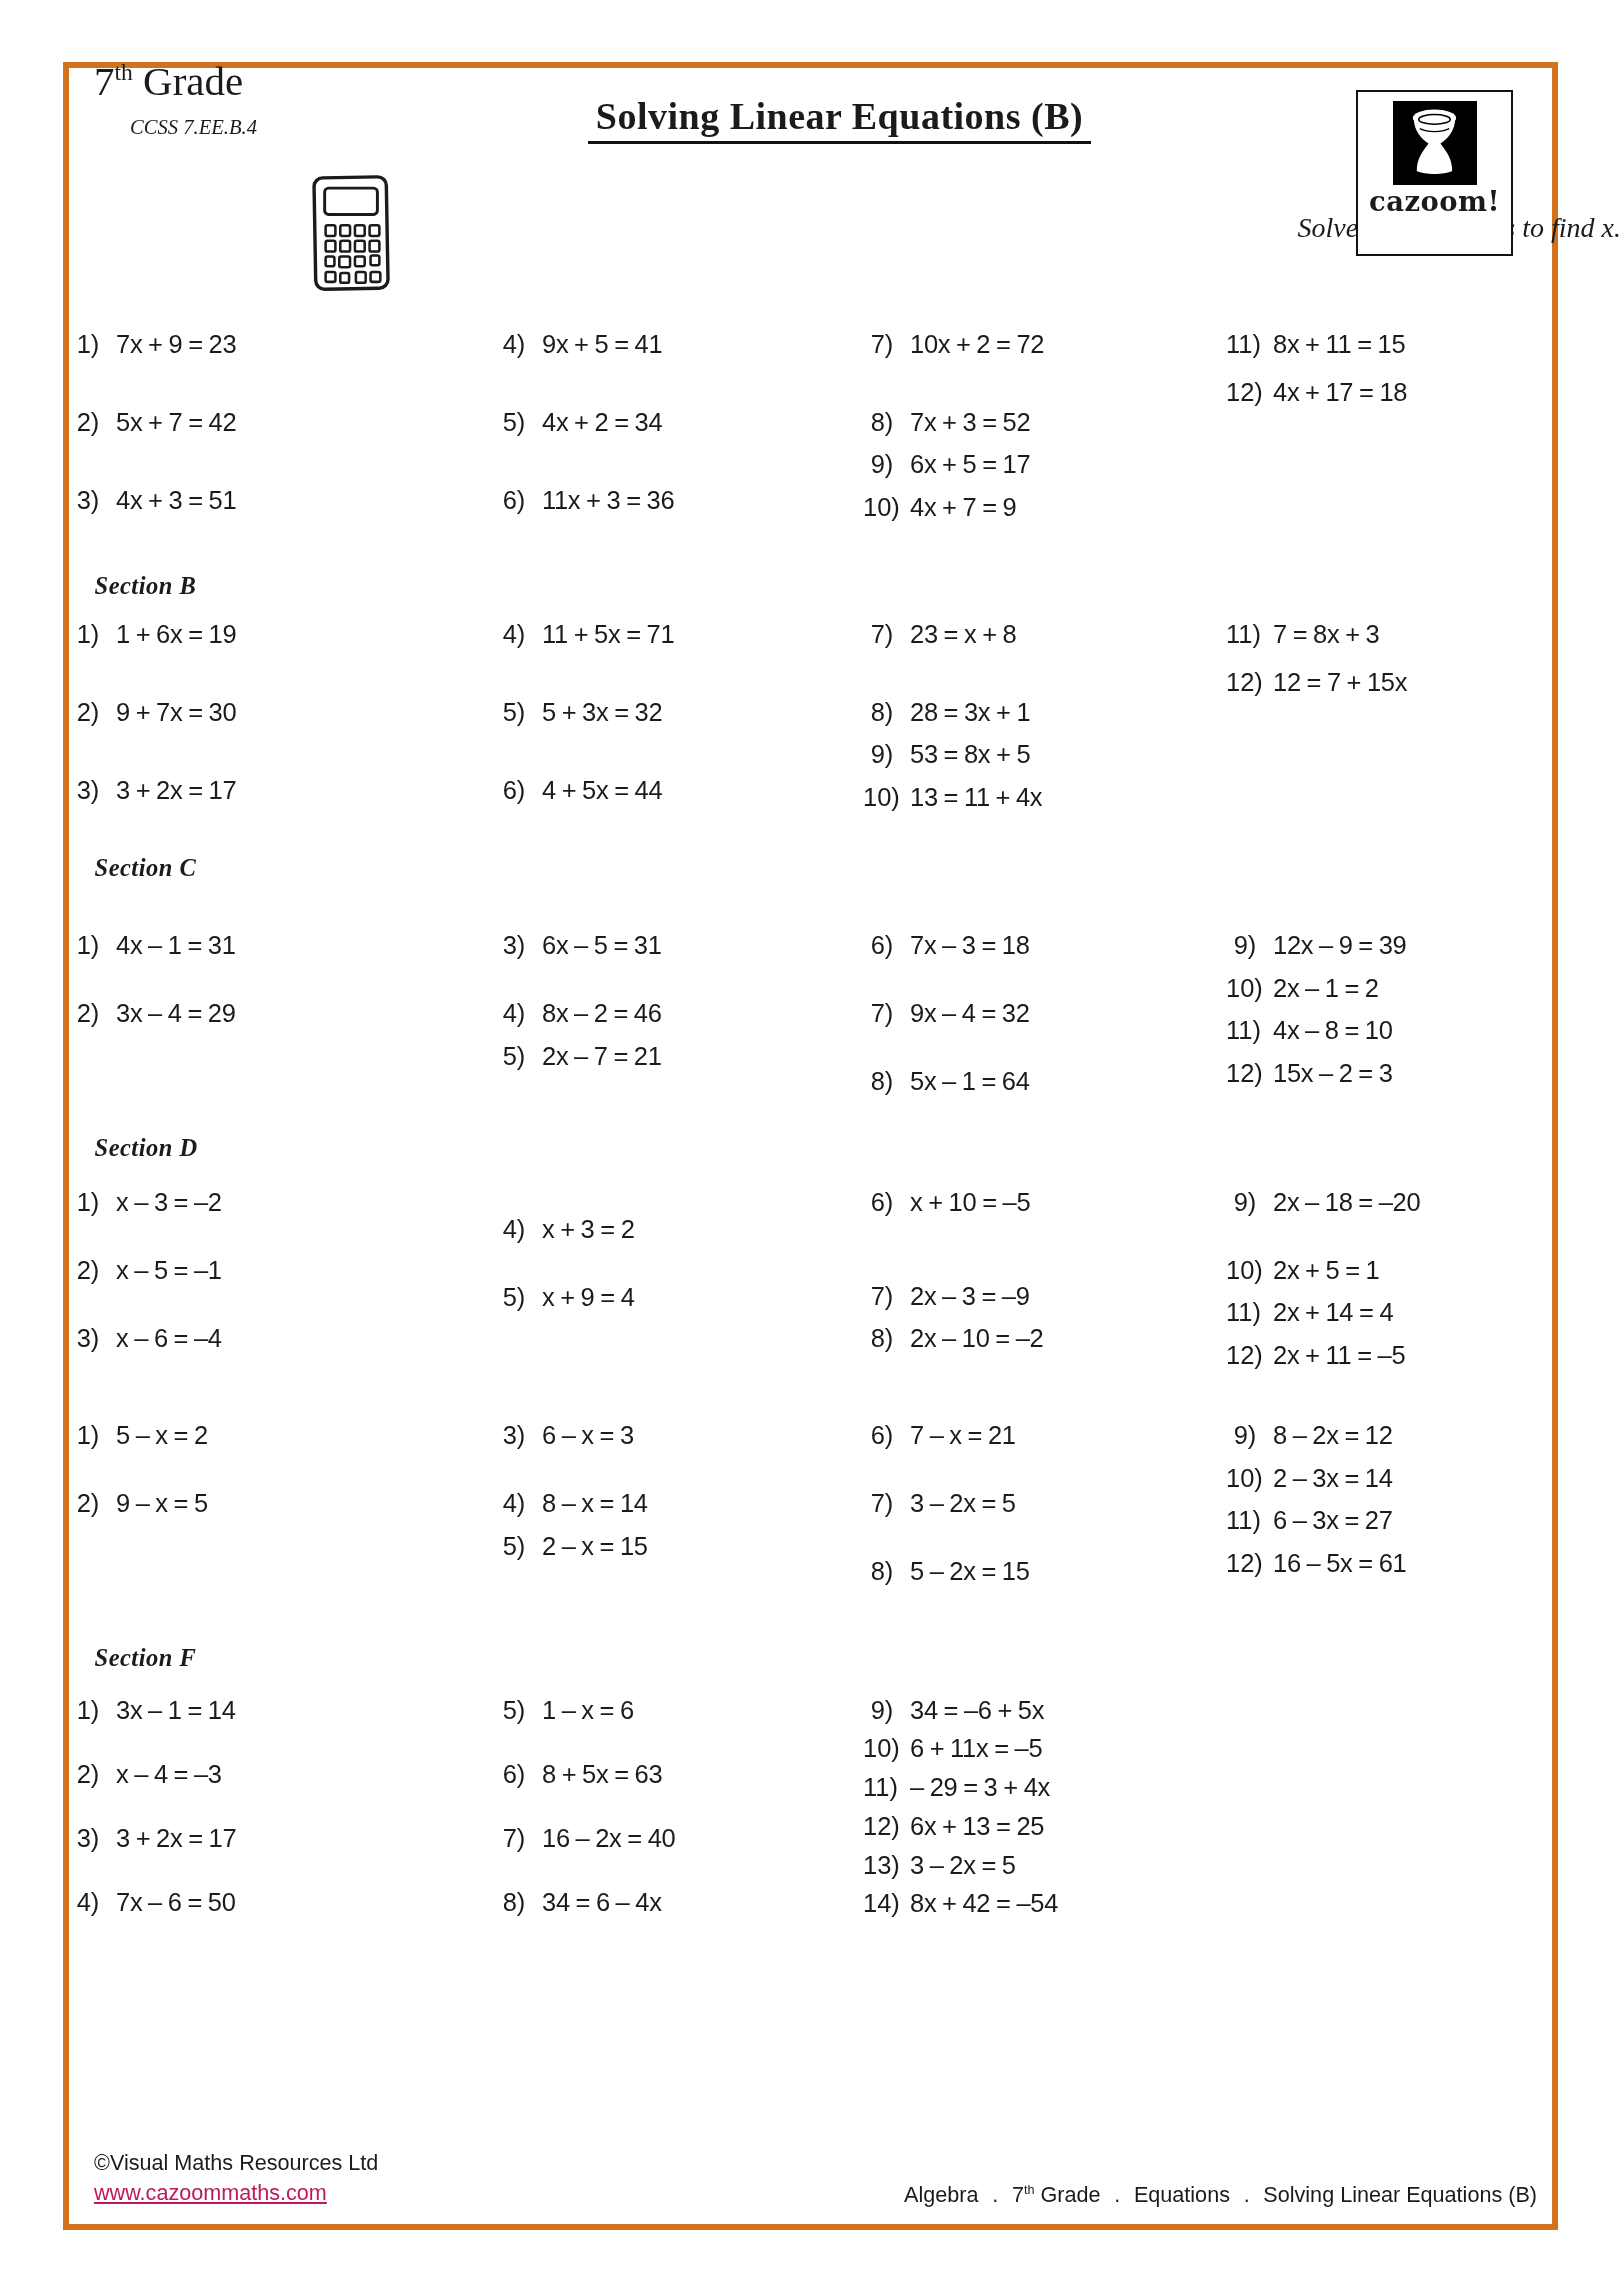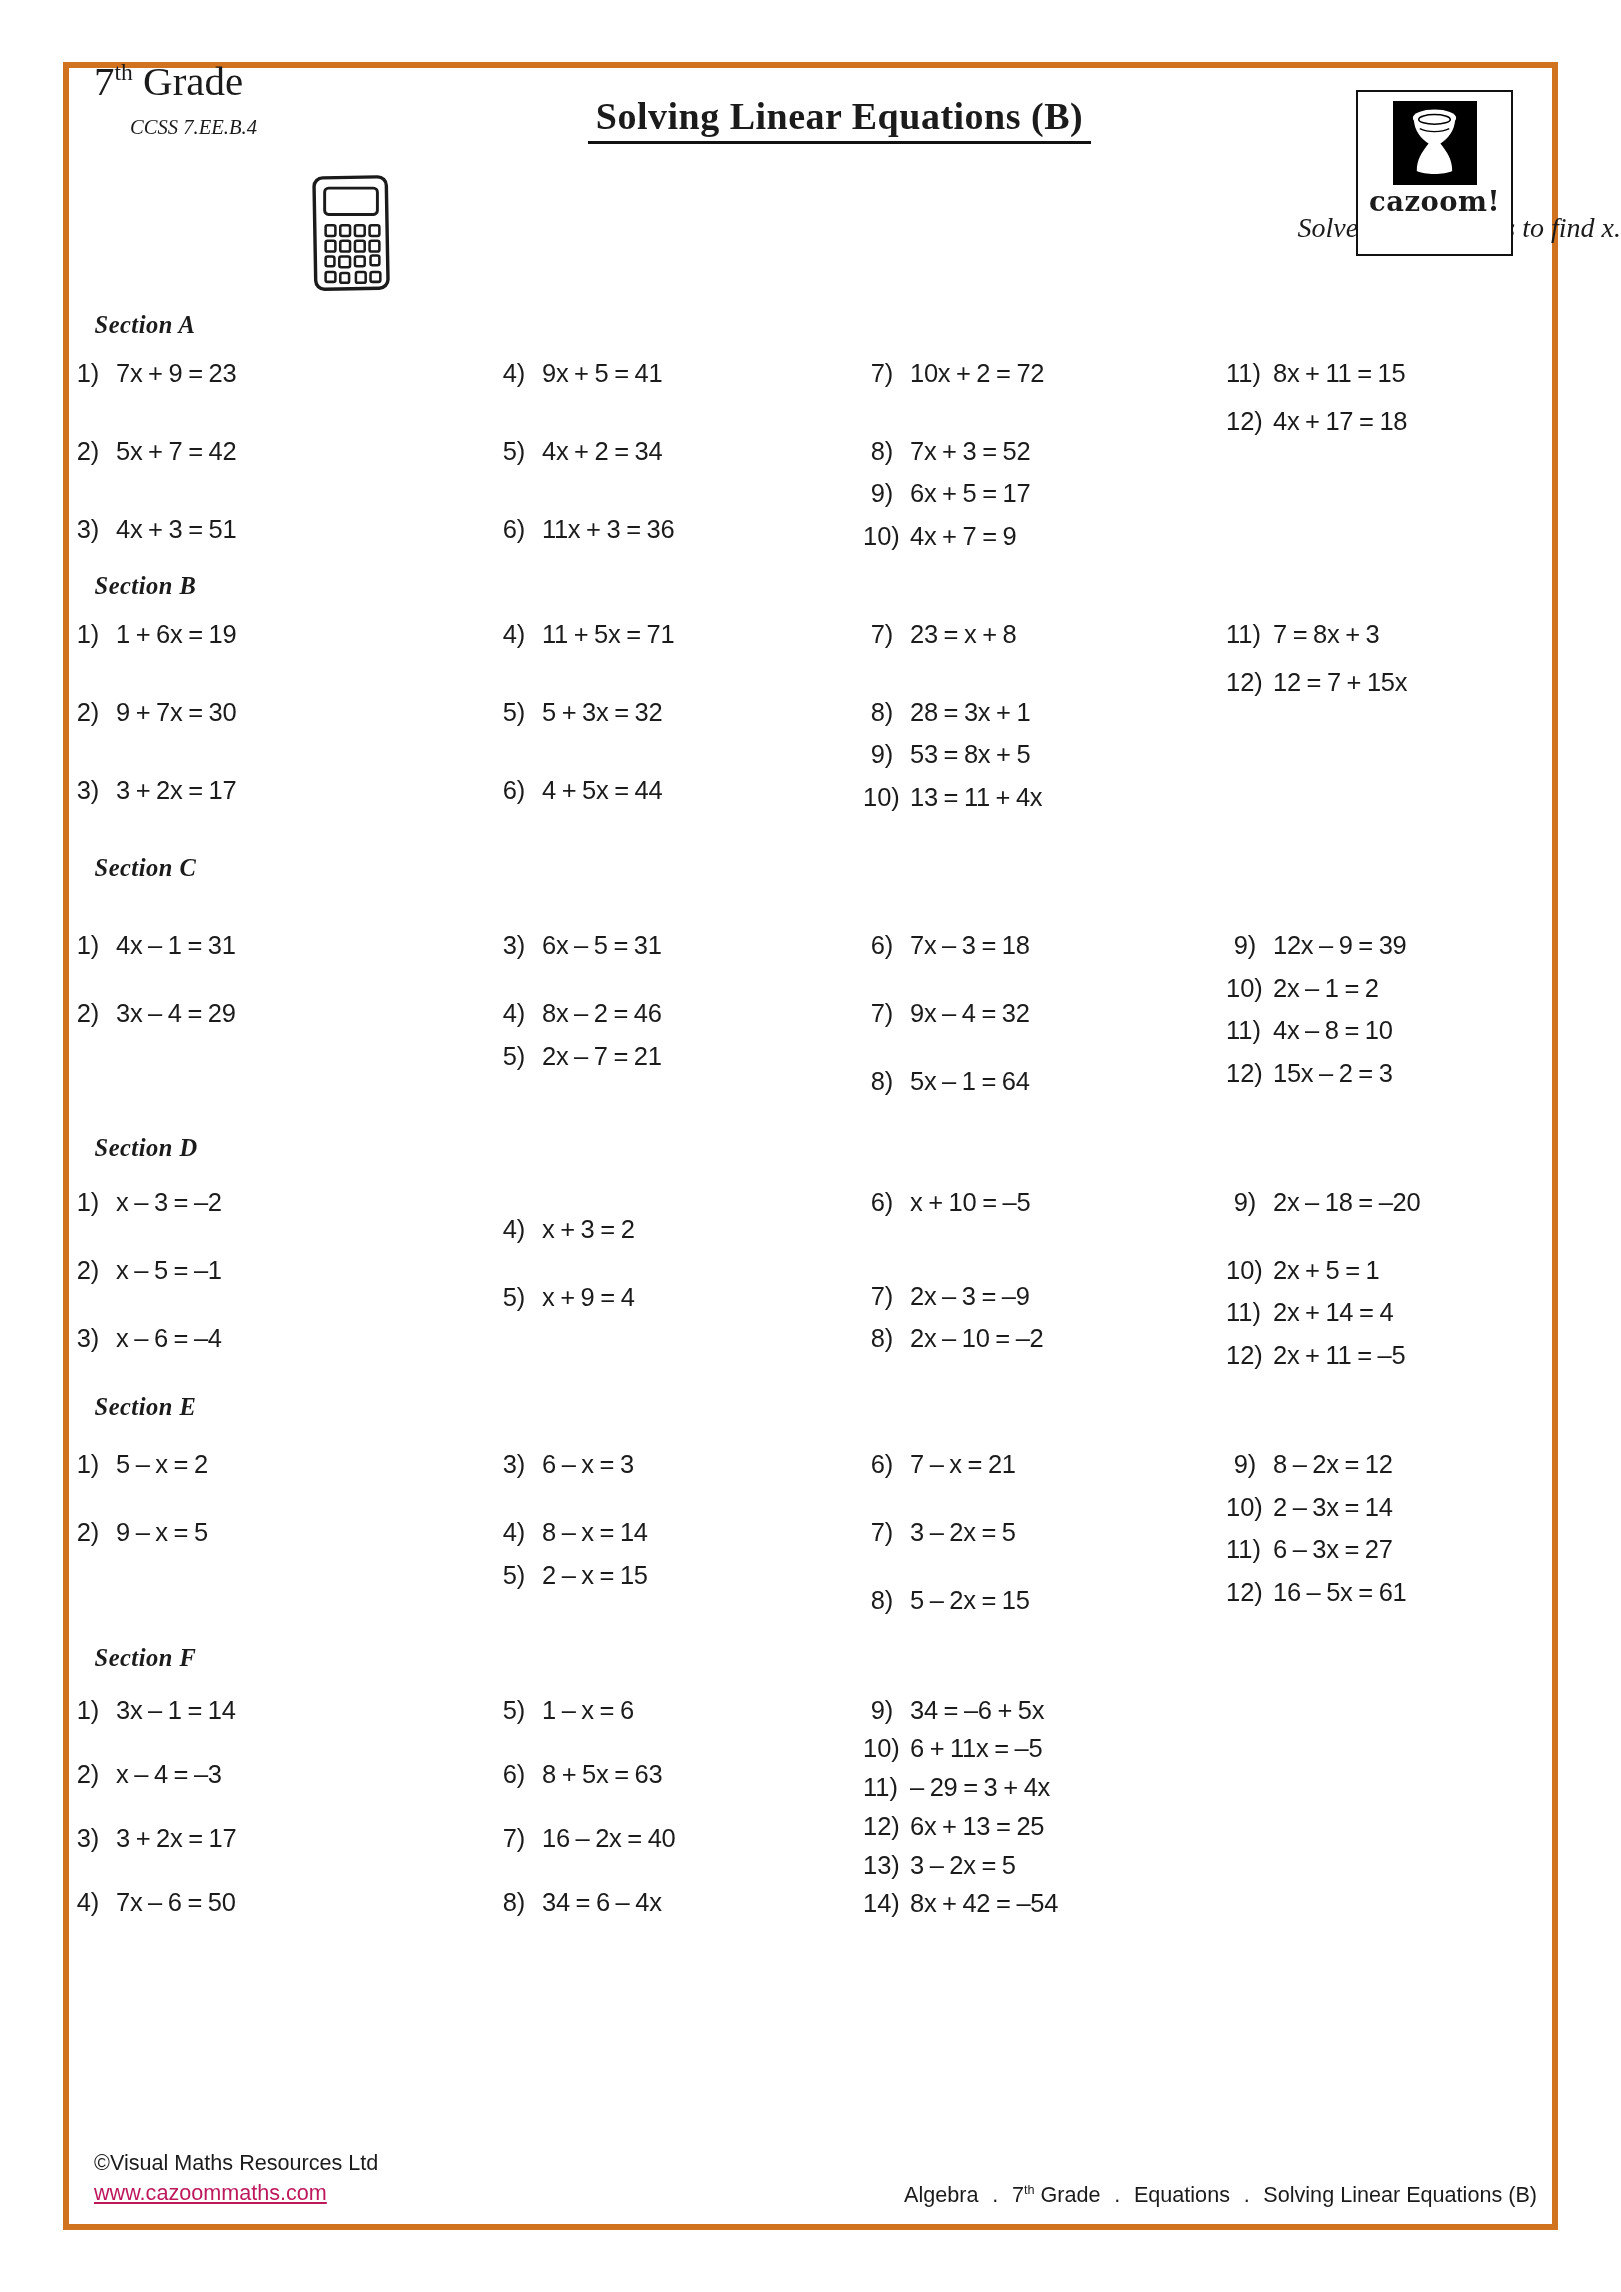--- a/index.html
+++ b/index.html
@@ -126,21 +126,20 @@
         <ellipse cx="31" cy="11" rx="22" ry="8.5" fill="#fff"></ellipse>
         <path d="M10,11 C10,25 18,32 25,37 C18,46 13,53 13,65 C21,69 41,69 49,65 C49,53 44,46 37,37 C44,32 52,25 52,11 Z" fill="#fff"></path>
         <ellipse cx="31" cy="12.5" rx="16" ry="5" fill="none" stroke="#000" stroke-width="1.6"></ellipse>
         <path d="M16,22 C24,26 38,26 46,22" fill="none" stroke="#000" stroke-width="1.4"></path>
       </svg>
     </div>
     <div class="logo-text">cazoom!</div>
   </div>
 
   <div class="section" style="top:310px">
-    <div class="section-title">Section A</div>
     <div class="eq-grid">
       <div class="eq-col gap50">
           <div class="eq-item">
             <span class="eq-num">1)</span>
             <span class="eq-text">7x + 9 = 23</span>
           </div>
           <div class="eq-item">
             <span class="eq-num">2)</span>
             <span class="eq-text">5x + 7 = 42</span>
           </div>
@@ -374,21 +373,20 @@
           </div>
           <div class="eq-item">
             <span class="eq-num">12)</span>
             <span class="eq-text">2x + 11 = –5</span>
           </div>
         </div>
     </div>
   </div>
 
   <div class="section" style="top:1392px">
-    <div class="section-title">Section E</div>
     <div class="eq-grid" style="margin-top:29px">
       <div class="eq-col gap40">
           <div class="eq-item">
             <span class="eq-num">1)</span>
             <span class="eq-text">5 – x = 2</span>
           </div>
           <div class="eq-item">
             <span class="eq-num">2)</span>
             <span class="eq-text">9 – x = 5</span>
           </div>

